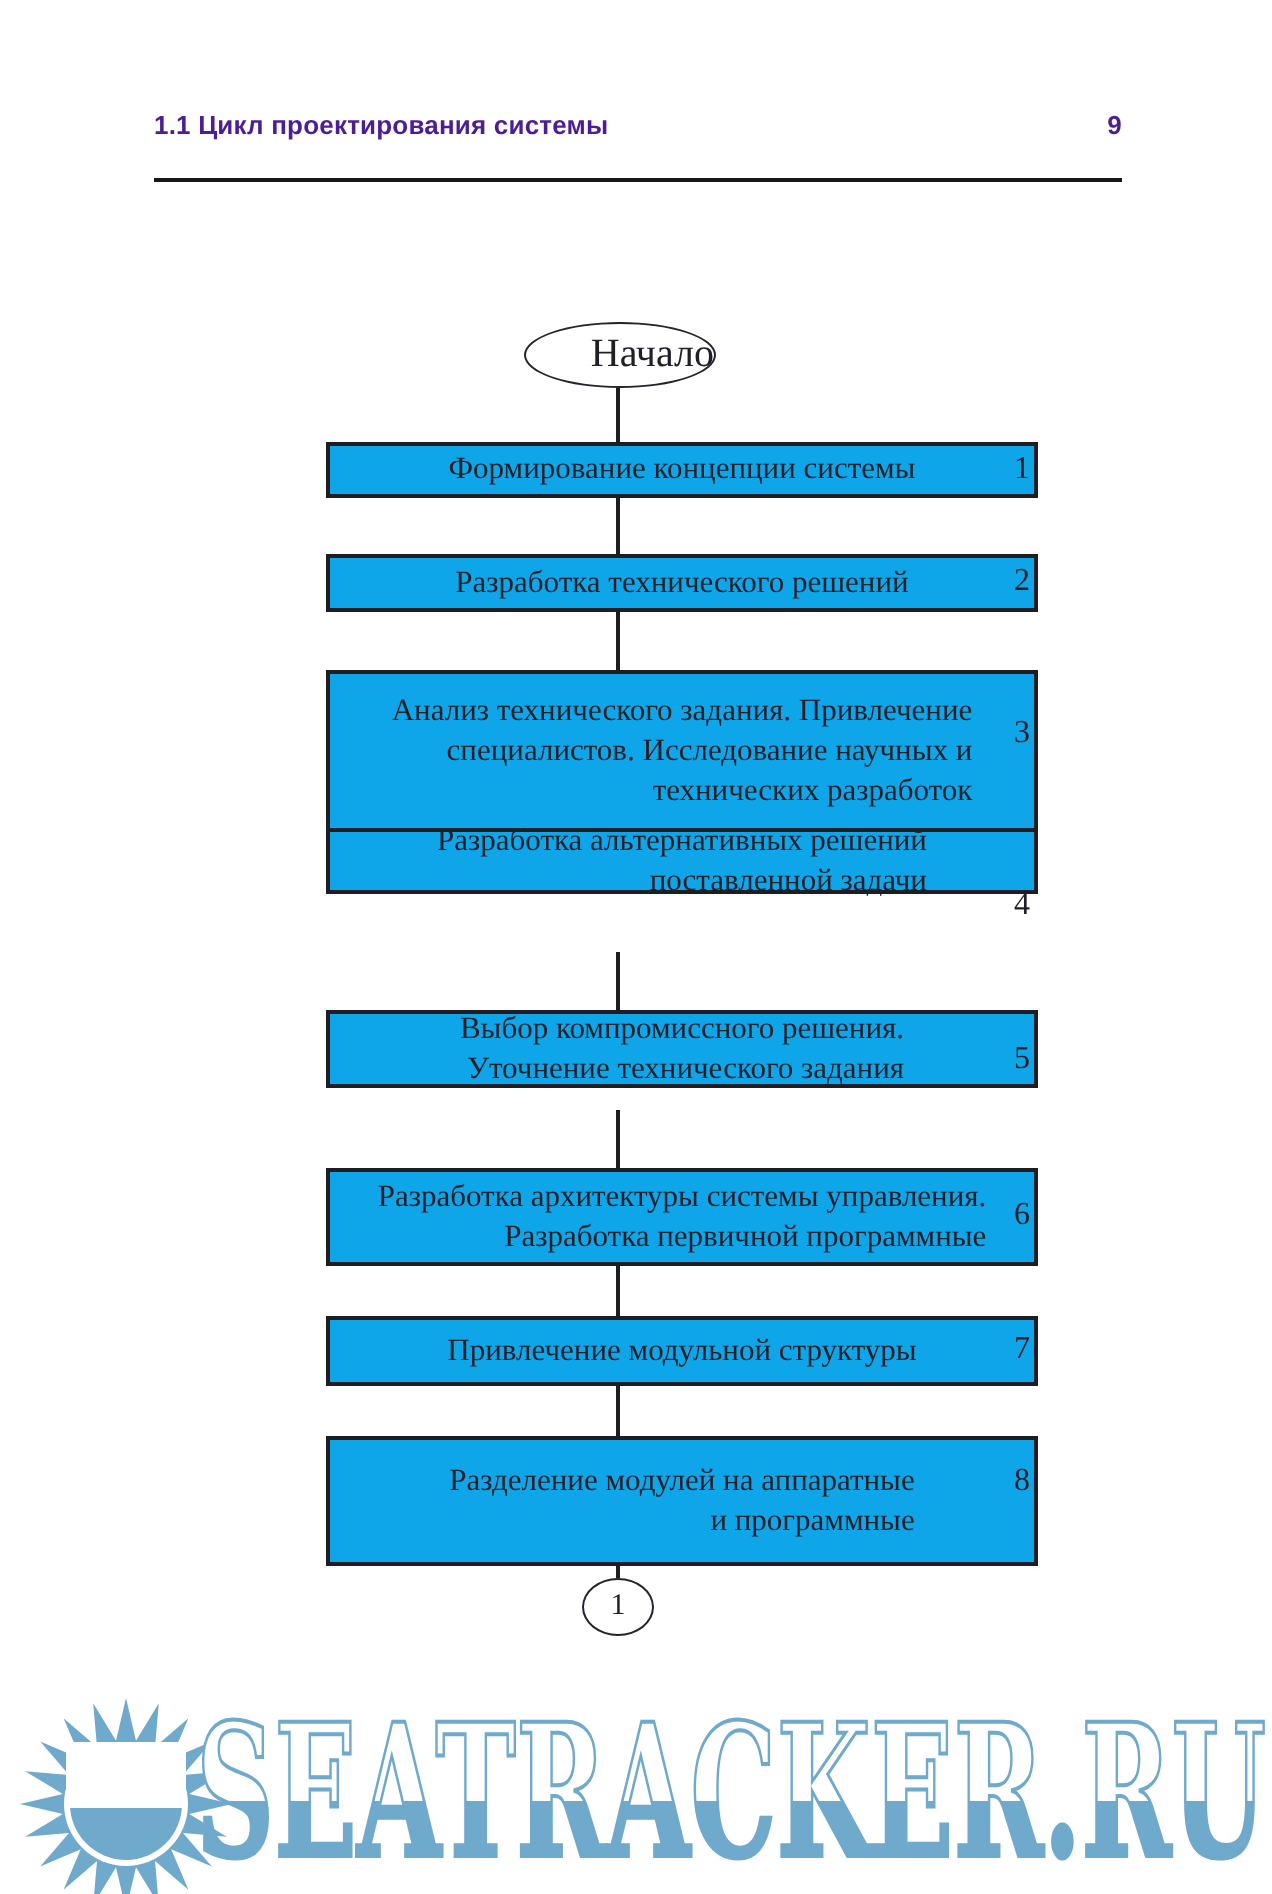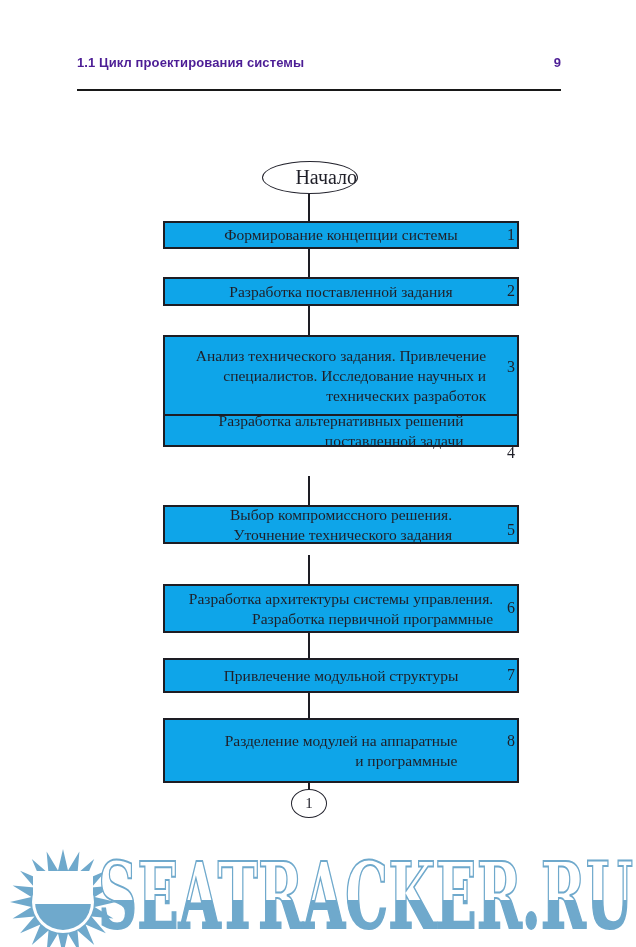--- a/index.html
+++ b/index.html
@@ -114,21 +114,21 @@
     <div class="vline" style="top:249px;height:28px"></div>
     <div class="vline" style="top:306px;height:29px"></div>
     <div class="vline" style="top:399px;height:31px"></div>
     <div class="vline" style="top:476px;height:29px"></div>
     <div class="vline" style="top:555px;height:29px"></div>
     <div class="vline" style="top:633px;height:25px"></div>
     <div class="vline" style="top:693px;height:25px"></div>
     <div class="vline" style="top:765px;height:24px"></div>
 
     <div class="pbox" style="top:221px;height:28px">Формирование концепции системы</div>
-    <div class="pbox" style="top:277px;height:29px">Разработка поставленной задания</div>
+    <div class="pbox" style="top:277px;height:29px">Разработка технического решений</div>
     <div class="pbox" style="top:335px;height:81px">Анализ технического задания. Привлечение
 специалистов. Исследование научных и
 технических разработок</div>
     <div class="pbox" style="top:414px;height:33px">Разработка альтернативных решений
 поставленной задачи</div>
     <div class="pbox" style="top:505px;height:39px">Выбор компромиссного решения.
 Уточнение технического задания</div>
     <div class="pbox" style="top:584px;height:49px">Разработка архитектуры системы управления.
 Разработка первичной программные</div>
     <div class="pbox" style="top:658px;height:35px">Привлечение модульной структуры</div>

